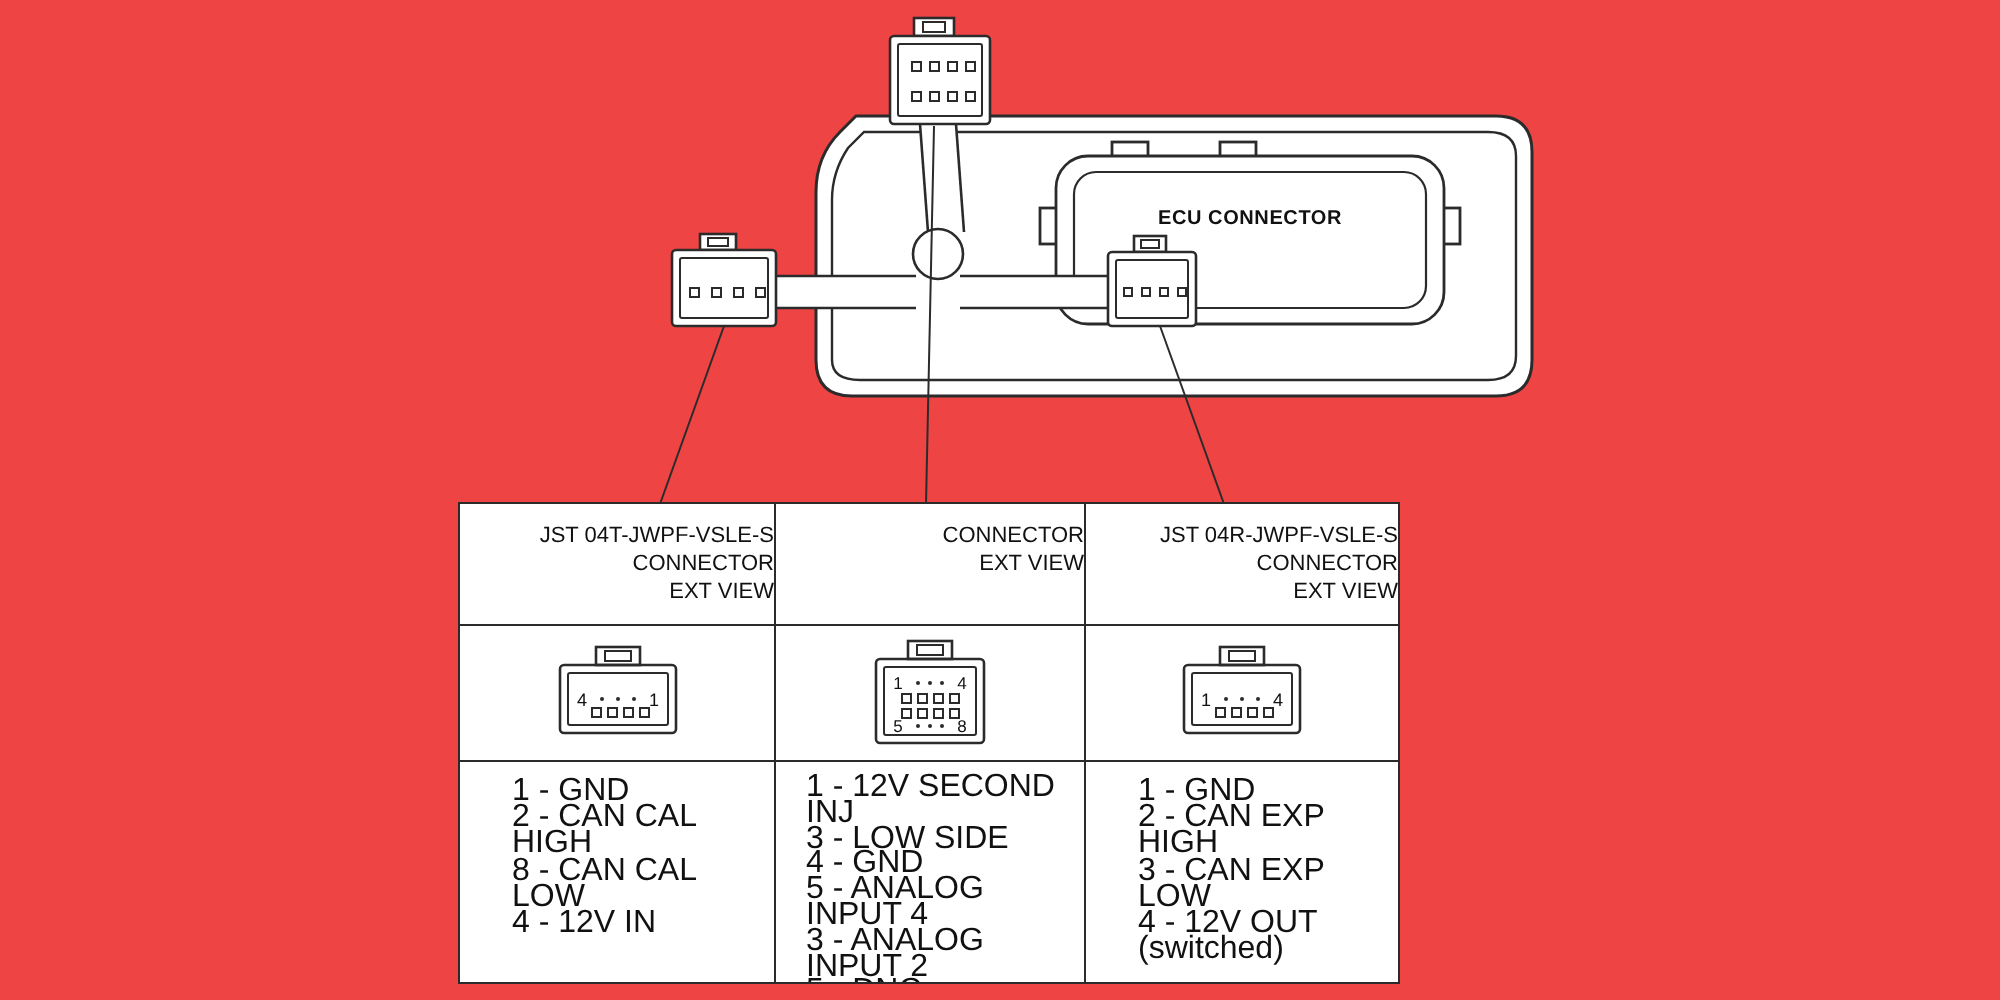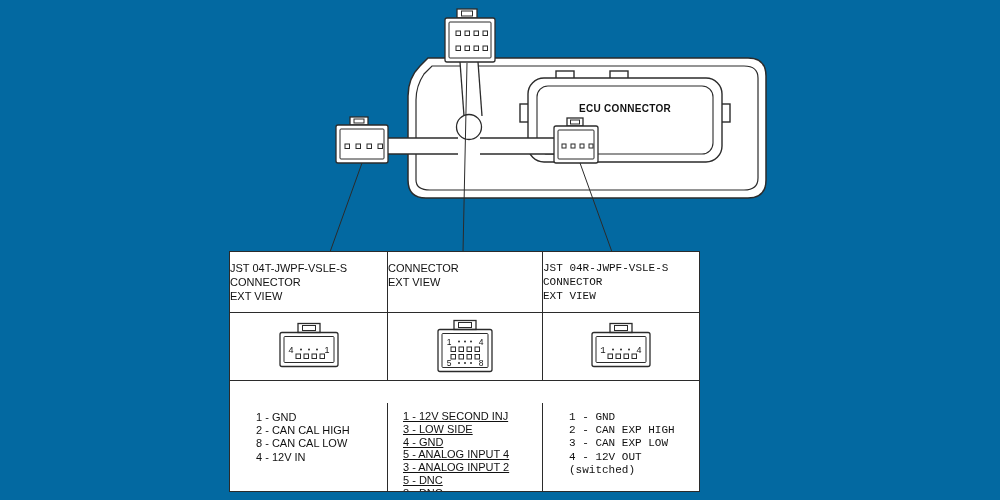--- a/index.html
+++ b/index.html
@@ -1,31 +1,31 @@
 <!DOCTYPE html>
 <html><head>
 <meta charset="utf-8">
 <style>
   * { margin:0; padding:0; box-sizing:border-box; }
   html,body { width:1000px; height:500px; background:#fff;
               font-family:"Liberation Sans", sans-serif; color:#111; }
-  .canvas { position:relative; width:1000px; height:500px; background:#0369a1; overflow:hidden; }
+  .canvas { position:relative; width:1000px; height:500px; background:#ef4444; overflow:hidden; }
   .diagram-svg { position:absolute; left:0; top:0; }
 
   .conn-table { position:absolute; left:229px; top:251px; width:471px; height:241px;
                 border:1.6px solid #2b2b2b; background:#fff;
                 display:grid; grid-template-columns:158px 155px 1fr;
                 grid-template-rows:61px 68px 1fr; }
   .cell { border-right:1.2px solid #2b2b2b; border-bottom:1.2px solid #2b2b2b; overflow:hidden; }
-  .cell.last-col { border-right:none;font-family:Liberation Mono, monospace; }
+  .cell.last-col { border-right:none; }
   .cell.last-row { border-bottom:none; }
-  .head { text-align:left; padding-top:9px; font-size:11px; line-height:14px; }
+  .head { text-align:right; padding-top:9px; font-size:11px; line-height:14px; }
   .draw { display:flex; align-items:center; justify-content:center; }
-  .pins { padding:8px 1px 0 26px; font-size:11px; line-height:13.2px;margin-top:22px; }
-  .pins.mid { padding-left:15px; padding-top:7px; line-height:12.8px;text-decoration:underline; }
+  .pins { padding:8px 1px 0 26px; font-size:16px; line-height:13.2px; }
+  .pins.mid { padding-left:15px; padding-top:7px; line-height:12.8px; }
 </style>
 </head>
 <body>
 
 <div class="canvas">
 
   <svg class="diagram-svg" width="1000" height="500" viewBox="0 0 1000 500">
 
     <g stroke="#2b2b2b" stroke-width="1.5" fill="#ffffff">
       <path d="M 428,58 L 748,58 Q 766,58 766,76 L 766,180 Q 766,198 748,198 L 426,198 Q 408,198 408,180 L 408,96 Q 408,78 420,66 Z"></path>

